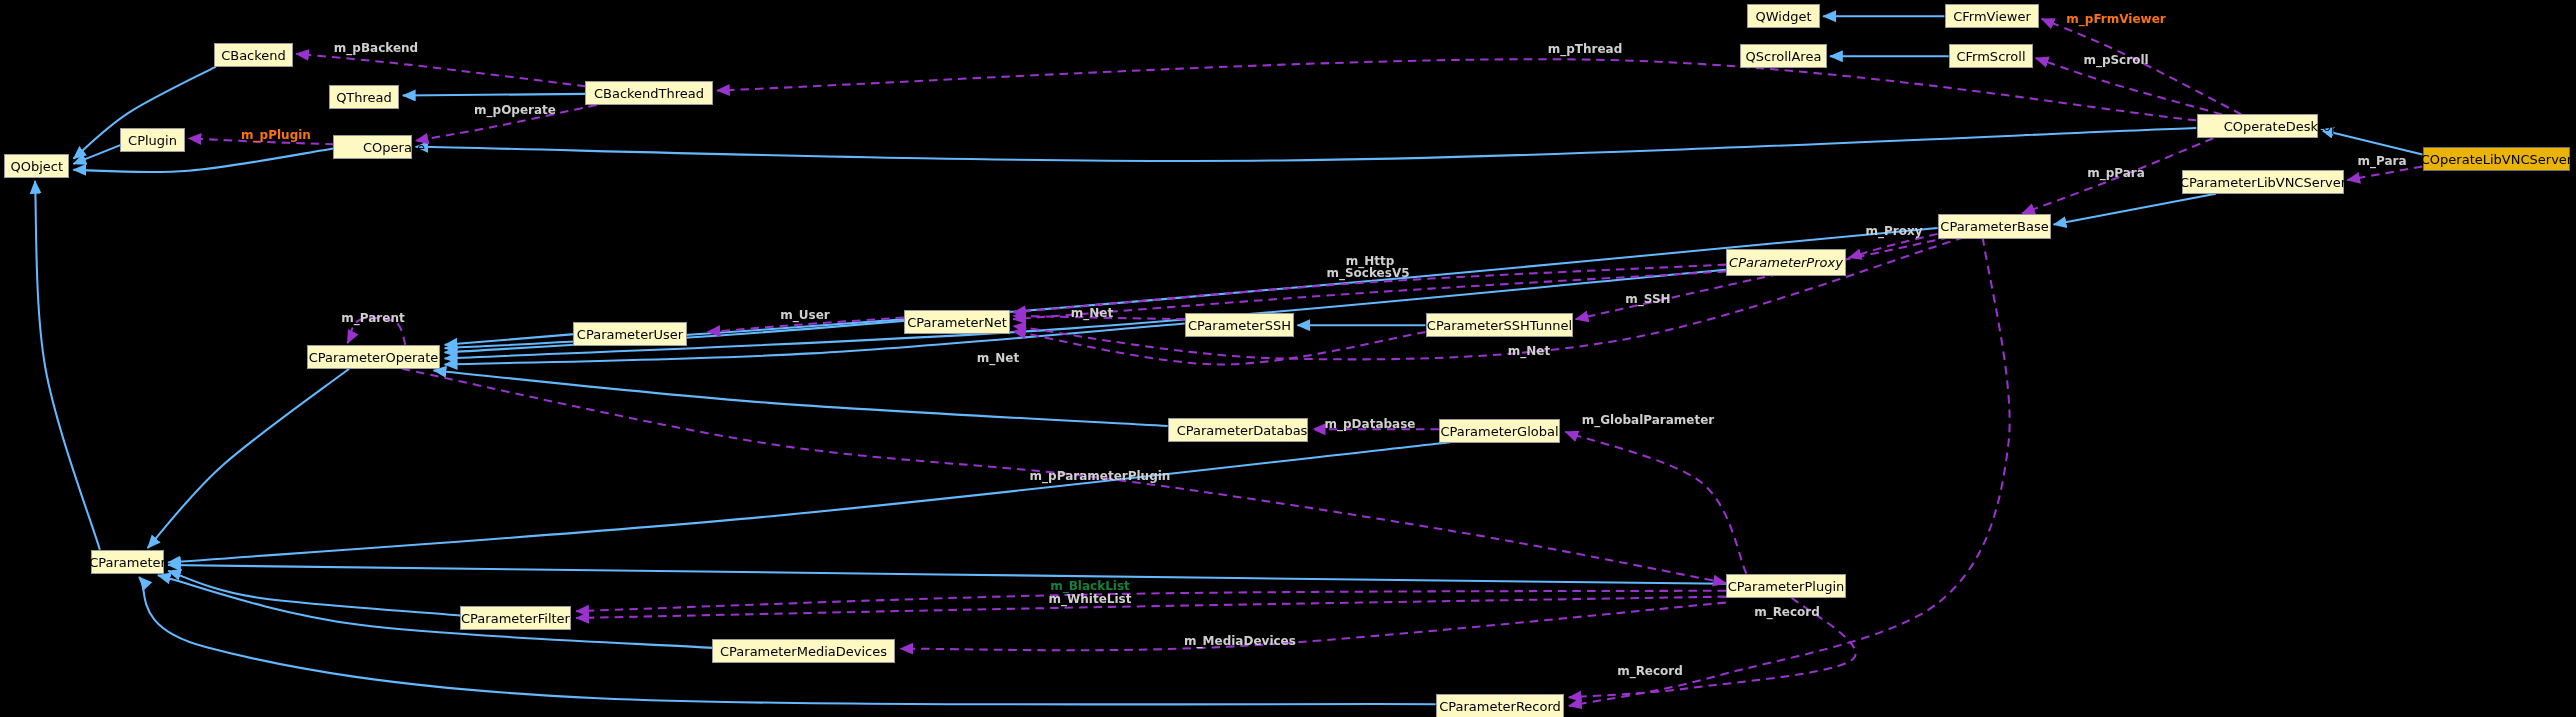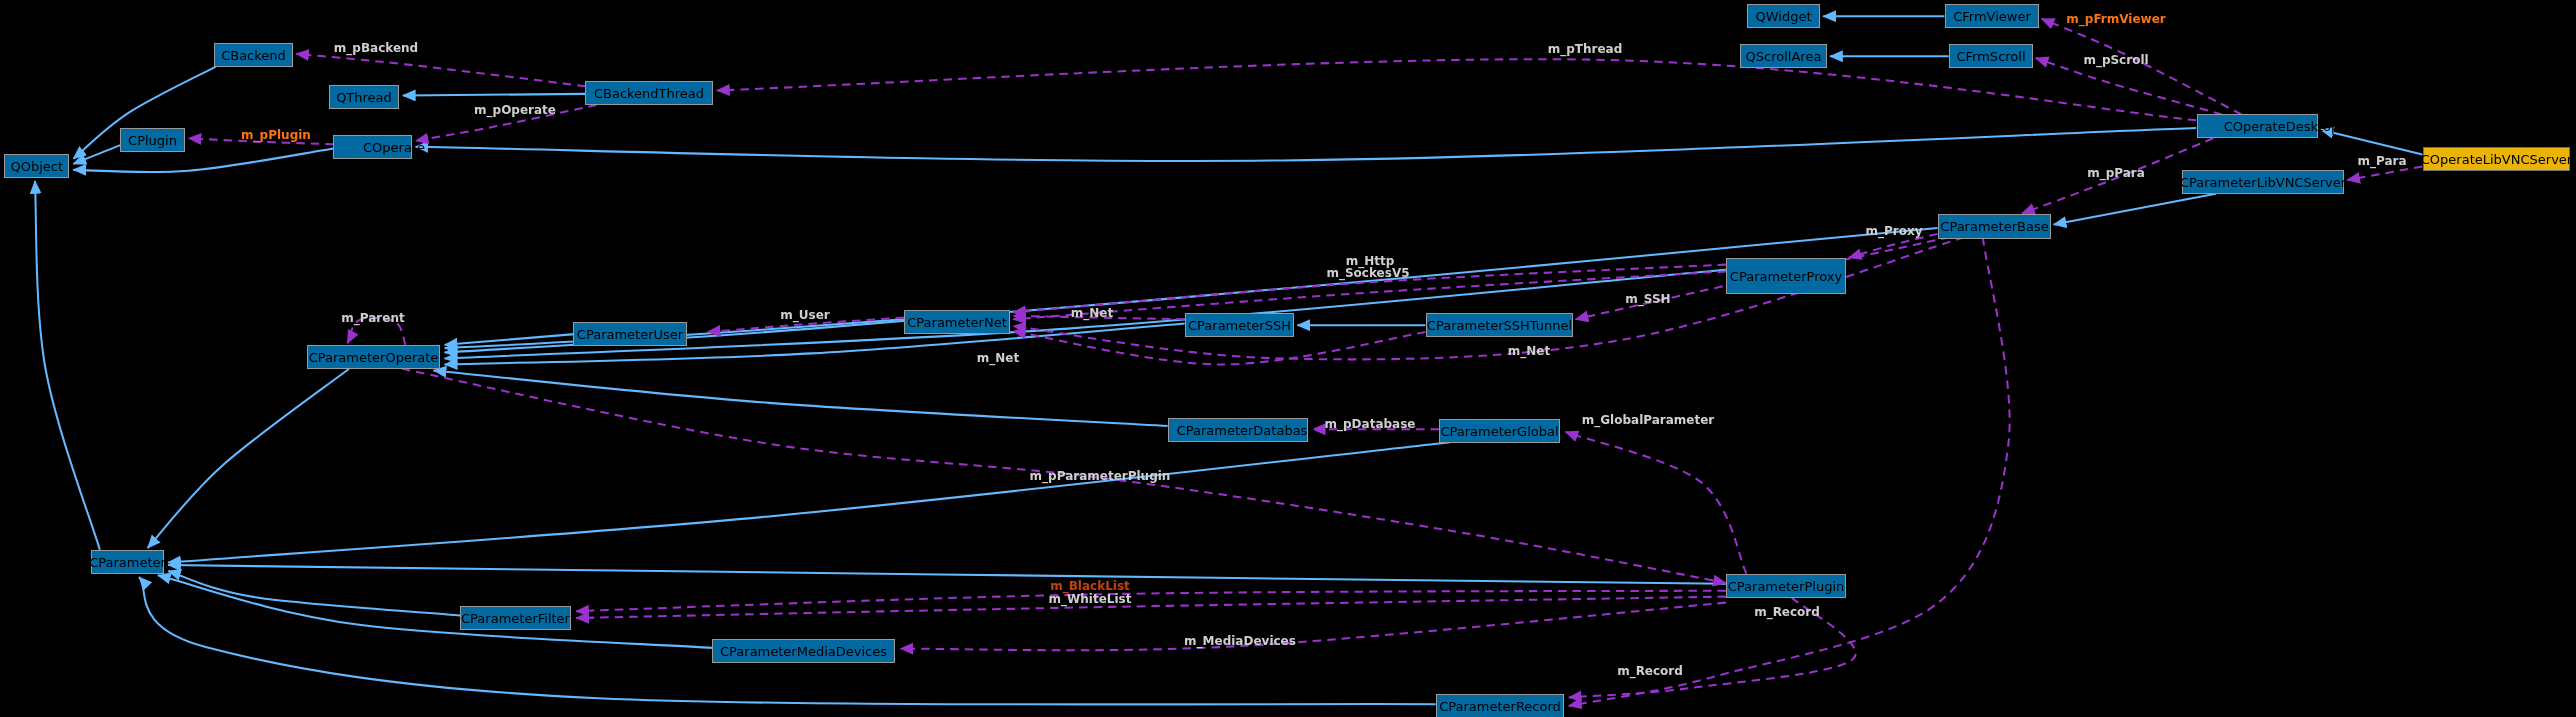--- a/index.html
+++ b/index.html
@@ -7,21 +7,21 @@
     position:relative;
     width:2576px;height:717px;
     background:#000;
     font-family:"DejaVu Sans","Liberation Sans",sans-serif;
     overflow:hidden;
   }
   .canvas svg{position:absolute;left:0;top:0;z-index:1;}
   .node{
     position:absolute;
     display:flex;align-items:center;justify-content:center;
-    background:#0369a1;
+    background:#fef9c3;
     border:1.7px solid #9a9a9a;
     color:#000;
     font-size:13px;
     line-height:1;
     white-space:nowrap;
     box-sizing:border-box;
     z-index:2;
   }
   .node.highlight{background:#eab308;border-color:#6f6f6f;}
   .edge-label{
@@ -53,21 +53,21 @@
     <div class="edge-label" style="left: 1368px; top: 273px; color: rgb(207, 207, 207);">m_SockesV5</div>
     <div class="edge-label" style="left: 1648px; top: 299px; color: rgb(207, 207, 207);">m_SSH</div>
     <div class="edge-label" style="left: 1092px; top: 313px; color: rgb(207, 207, 207);">m_Net</div>
     <div class="edge-label" style="left: 1529px; top: 351px; color: rgb(207, 207, 207);">m_Net</div>
     <div class="edge-label" style="left: 998px; top: 358px; color: rgb(207, 207, 207);">m_Net</div>
     <div class="edge-label" style="left: 805px; top: 315px; color: rgb(207, 207, 207);">m_User</div>
     <div class="edge-label" style="left: 373px; top: 318px; color: rgb(207, 207, 207);">m_Parent</div>
     <div class="edge-label" style="left: 1100px; top: 476px; color: rgb(207, 207, 207);">m_pParameterPlugin</div>
     <div class="edge-label" style="left: 1370px; top: 424px; color: rgb(207, 207, 207);">m_pDatabase</div>
     <div class="edge-label" style="left: 1648px; top: 420px; color: rgb(207, 207, 207);">m_GlobalParameter</div>
-    <div class="edge-label" style="left: 1090px; top: 586px; color: #c2410c;">m_BlackList</div>
+    <div class="edge-label" style="left: 1090px; top: 586px; color: #15803d;">m_BlackList</div>
     <div class="edge-label" style="left: 1090px; top: 599px; color: rgb(207, 207, 207);">m_WhiteList</div>
     <div class="edge-label" style="left: 1240px; top: 641px; color: rgb(207, 207, 207);">m_MediaDevices</div>
     <div class="edge-label" style="left: 1787px; top: 612px; color: rgb(207, 207, 207);">m_Record</div>
     <div class="edge-label" style="left: 1650px; top: 671px; color: rgb(207, 207, 207);">m_Record</div>
     <svg width="2576" height="717" viewBox="0 0 3016 840">
       <defs>
         <marker id="arr-inh" markerUnits="userSpaceOnUse" markerWidth="18" markerHeight="16" refX="15" refY="7" orient="auto">
           <path d="M0,0 L16,7 L0,14 Z" fill="#63b8ff"></path>
         </marker>
         <marker id="arr-use" markerUnits="userSpaceOnUse" markerWidth="18" markerHeight="16" refX="15" refY="7" orient="auto">
@@ -130,21 +130,21 @@
     <div class="node" style="left: 333px; top: 135px; width: 79px; height: 24px; padding-left: 43px;">COperate</div>
     <div class="node" style="left: 585px; top: 81px; width: 128px; height: 24px;">CBackendThread</div>
     <div class="node" style="left: 1747px; top: 4.3px; width: 73px; height: 24px;">QWidget</div>
     <div class="node" style="left: 1945px; top: 4.3px; width: 94px; height: 24px;">CFrmViewer</div>
     <div class="node" style="left: 1740px; top: 44px; width: 87px; height: 24px;">QScrollArea</div>
     <div class="node" style="left: 1949px; top: 44px; width: 84px; height: 24px;">CFrmScroll</div>
     <div class="node" style="left: 2197px; top: 114px; width: 121px; height: 24px; padding-left: 48px;">COperateDesktop</div>
     <div class="node highlight" style="left: 2423px; top: 147px; width: 147px; height: 24px;">COperateLibVNCServer</div>
     <div class="node" style="left: 2182px; top: 170px; width: 162px; height: 24px;">CParameterLibVNCServer</div>
     <div class="node" style="left: 1938px; top: 214px; width: 113px; height: 25px;">CParameterBase</div>
-    <div class="node" style="left: 1726px; top: 258px; width: 120px; height: 36px;">CParameterProxy</div>
+    <div class="node" style="left: 1726px; top: 249px; width: 120px; height: 27px; font-style: italic;">CParameterProxy</div>
     <div class="node" style="left: 904px; top: 310px; width: 106px; height: 24px;">CParameterNet</div>
     <div class="node" style="left: 573px; top: 322px; width: 114px; height: 24px;">CParameterUser</div>
     <div class="node" style="left: 1185px; top: 313px; width: 109px; height: 24px;">CParameterSSH</div>
     <div class="node" style="left: 1426px; top: 313px; width: 147px; height: 24px;">CParameterSSHTunnel</div>
     <div class="node" style="left: 307px; top: 345px; width: 133px; height: 24px;">CParameterOperate</div>
     <div class="node" style="left: 1168px; top: 418px; width: 140px; height: 24px; padding-left: 16px;">CParameterDatabase</div>
     <div class="node" style="left: 1439px; top: 419px; width: 121px; height: 24px;">CParameterGlobal</div>
     <div class="node" style="left: 91px; top: 550px; width: 73px; height: 24px;">CParameter</div>
     <div class="node" style="left: 1726px; top: 574px; width: 120px; height: 24px;">CParameterPlugin</div>
     <div class="node" style="left: 460px; top: 606px; width: 111px; height: 24px;">CParameterFilter</div>

